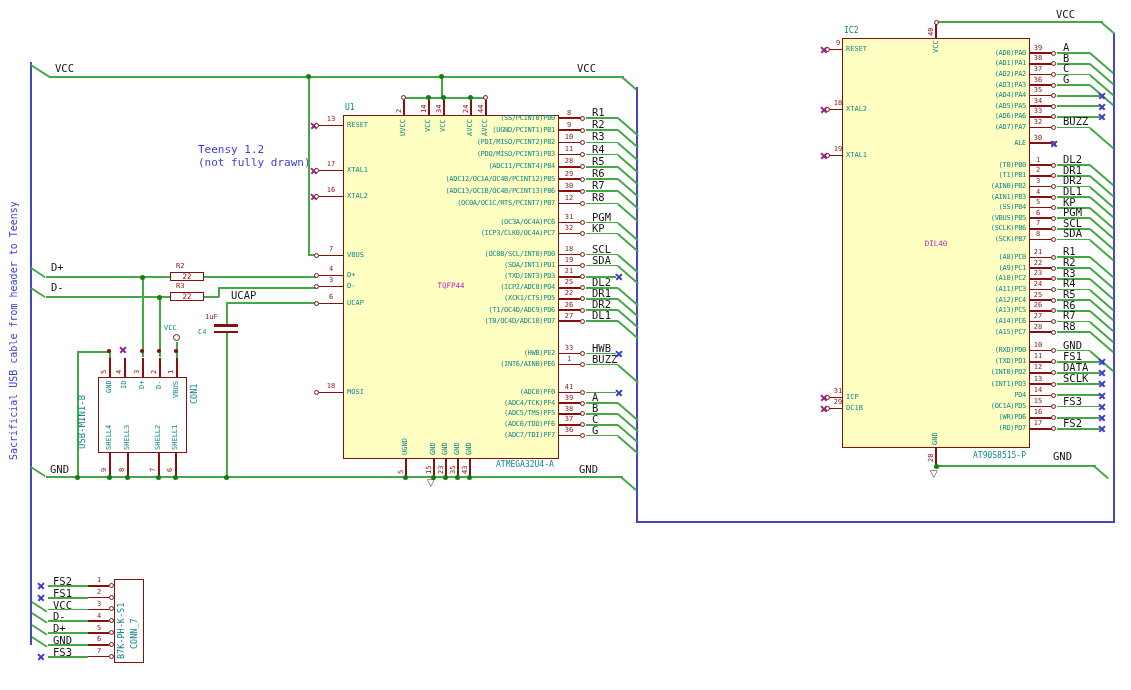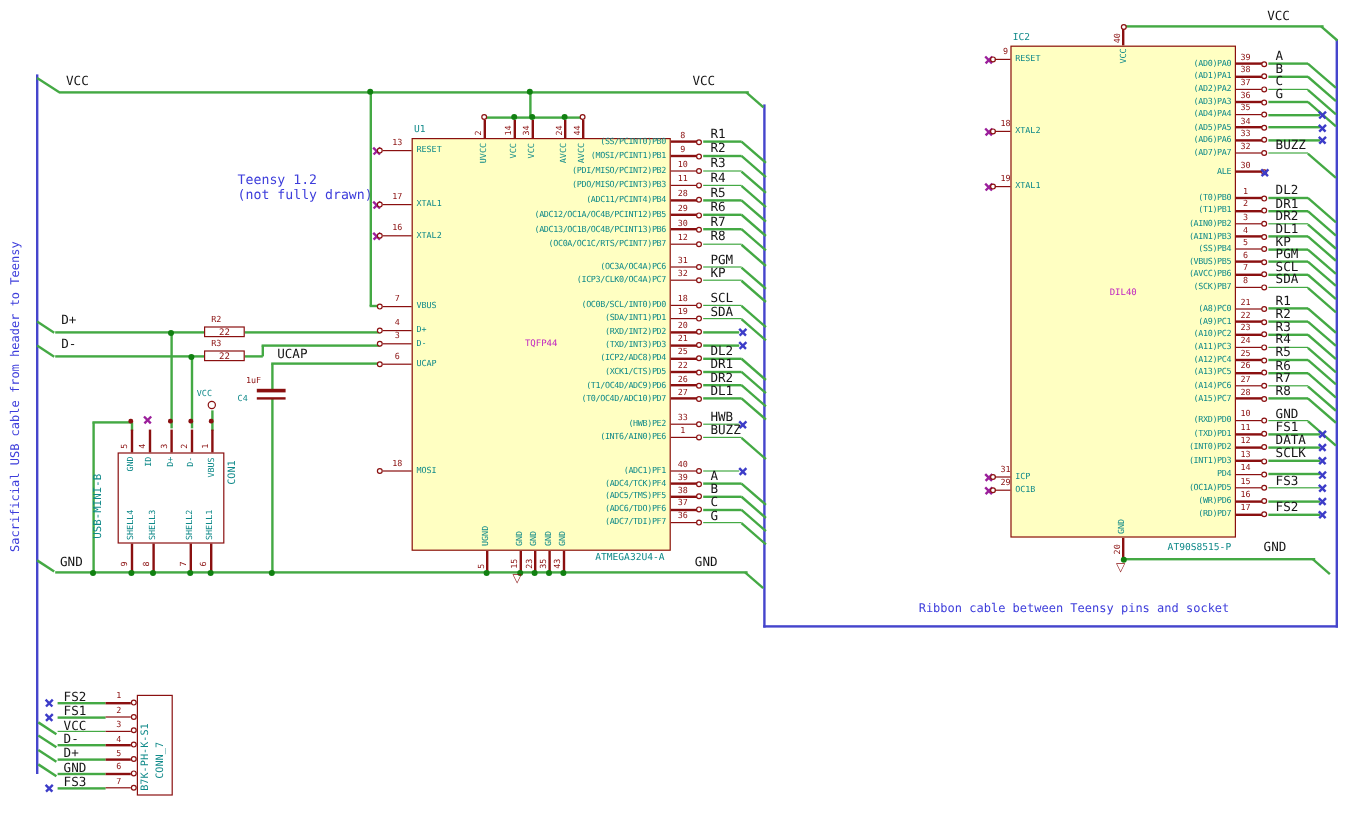--- a/index.html
+++ b/index.html
@@ -87,21 +87,20 @@
 <div id="canvas">
 
   <i class="bl" style="left:30px;top:62px;width:2.4px;height:583px"></i>
   <i class="bl" style="left:636px;top:87px;width:2.4px;height:436px"></i>
   <i class="bl" style="left:636px;top:521px;width:479px;height:2.4px"></i>
   <i class="bl" style="left:1113px;top:33px;width:2.4px;height:490px"></i>
 
   <b class="vt bltx" style="left:8px;top:460px;font-size:10px">Sacrificial USB cable from header to Teensy</b>
   <b class="note" style="left:198px;top:143px">Teensy 1.2</b>
   <b class="note" style="left:198px;top:156px">(not fully drawn)</b>
-  <b class="note" style="left:745px;top:502px;width:300px;font-size:10px;text-align:center">Ribbon cable between Teensy pins and socket</b>
 
   <i class="g h" style="left:49px;top:76px;width:575px"></i>
   <i class="g d" style="left:31px;top:64px;width:22px;transform:rotate(33deg)"></i>
   <i class="g d" style="left:622px;top:76px;width:19px;transform:rotate(41deg)"></i>
   <i class="g v" style="left:308px;top:77px;height:178px"></i>
   <i class="g h" style="left:308px;top:254px;width:9px"></i>
   <i class="g v" style="left:441px;top:77px;height:21px"></i>
   <i class="g h" style="left:403px;top:97px;width:83px"></i>
   <i class="g d" style="left:31px;top:267px;width:17px;transform:rotate(33deg)"></i>
   <i class="g h" style="left:46px;top:276px;width:125px"></i>
@@ -288,21 +287,21 @@
       <b class="inner">(SS/PCINT0)PB0</b>
       <b class="num">8</b>
       <i class="r rh stub"></i>
       <s class="pc pcr"></s>
       <i class="g h wb"></i>
       <i class="g d dg"></i>
 
       <b class="net">R1</b>
     </div>
       <div class="prow">
-      <b class="inner">(MOSI/PCINT1)PB1</b>
+      <b class="inner">(UGND/PCINT1)PB1</b>
       <b class="num">9</b>
       <i class="r rh stub"></i>
       <s class="pc pcr"></s>
       <i class="g h wb"></i>
       <i class="g d dg"></i>
 
       <b class="net">R2</b>
     </div>
       <div class="prow">
       <b class="inner">(PDI/MISO/PCINT2)PB2</b>
@@ -404,30 +403,20 @@
       <b class="inner">(SDA/INT1)PD1</b>
       <b class="num">19</b>
       <i class="r rh stub"></i>
       <s class="pc pcr"></s>
       <i class="g h wb"></i>
       <i class="g d dg"></i>
 
       <b class="net">SDA</b>
     </div>
       <div class="prow">
-      <b class="inner">(RXD/INT2)PD2</b>
-      <b class="num">20</b>
-      <i class="r rh stub"></i>
-      <s class="pc pcr"></s>
-
-      <i class="g h wn"></i>
-      <s class="ncx blu nx"></s>
-      <b class="net"></b>
-    </div>
-      <div class="prow">
       <b class="inner">(TXD/INT3)PD3</b>
       <b class="num">21</b>
       <i class="r rh stub"></i>
       <s class="pc pcr"></s>
 
       <i class="g h wn"></i>
       <s class="ncx blu nx"></s>
       <b class="net"></b>
     </div>
       <div class="prow">
@@ -489,23 +478,23 @@
       <i class="r rh stub"></i>
       <s class="pc pcr"></s>
       <i class="g h wb"></i>
       <i class="g d dg"></i>
 
       <b class="net">BUZZ</b>
     </div>
     </div>
   <div class="rows u1r" style="top:387px;--rh:10.8px">
 
-      <div class="prow">
-      <b class="inner">(ADC1)PF1</b>
-      <b class="num">40</b>
+  <div class="prow">
+      <b class="inner">(ADC0)PF0</b>
+      <b class="num">41</b>
       <i class="r rh stub"></i>
       <s class="pc pcr"></s>
 
       <i class="g h wn"></i>
       <s class="ncx blu nx"></s>
       <b class="net"></b>
     </div>
       <div class="prow">
       <b class="inner">(ADC4/TCK)PF4</b>
       <b class="num">39</b>
@@ -748,21 +737,21 @@
       <b class="inner">(VBUS)PB5</b>
       <b class="num">6</b>
       <i class="r rh stub"></i>
       <s class="pc pcr"></s>
       <i class="g h wb"></i>
       <i class="g d dg"></i>
 
       <b class="net">PGM</b>
     </div>
       <div class="prow">
-      <b class="inner">(AVCC)PB6</b>
+      <b class="inner">(SCLK)PB6</b>
       <b class="num">7</b>
       <i class="r rh stub"></i>
       <s class="pc pcr"></s>
       <i class="g h wb"></i>
       <i class="g d dg"></i>
 
       <b class="net">SCL</b>
     </div>
       <div class="prow">
       <b class="inner">(SCK)PB7</b>

